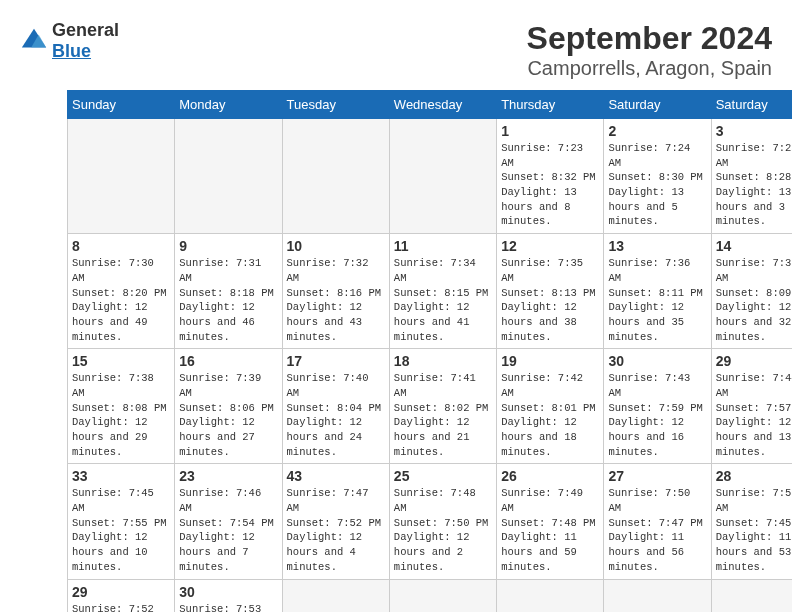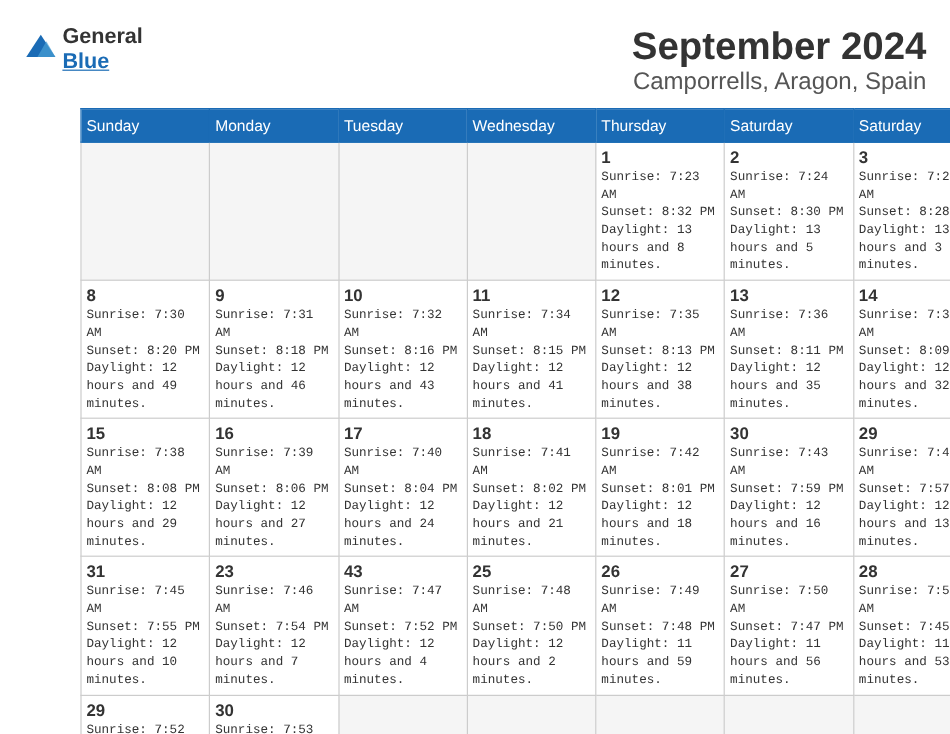--- a/index.html
+++ b/index.html
@@ -193,21 +193,21 @@
           <span class="day-number">30</span>
           <span class="day-info">Sunrise: 7:43 AM<br>Sunset: 7:59 PM<br>Daylight: 12 hours and 16 minutes.</span>
         </td>
         <td>
           <span class="day-number">29</span>
           <span class="day-info">Sunrise: 7:44 AM<br>Sunset: 7:57 PM<br>Daylight: 12 hours and 13 minutes.</span>
         </td>
       </tr>
       <tr>
         <td>
-          <span class="day-number">31</span>
+          <span class="day-number">33</span>
           <span class="day-info">Sunrise: 7:45 AM<br>Sunset: 7:55 PM<br>Daylight: 12 hours and 10 minutes.</span>
         </td>
         <td>
           <span class="day-number">23</span>
           <span class="day-info">Sunrise: 7:46 AM<br>Sunset: 7:54 PM<br>Daylight: 12 hours and 7 minutes.</span>
         </td>
         <td>
           <span class="day-number">43</span>
           <span class="day-info">Sunrise: 7:47 AM<br>Sunset: 7:52 PM<br>Daylight: 12 hours and 4 minutes.</span>
         </td>

